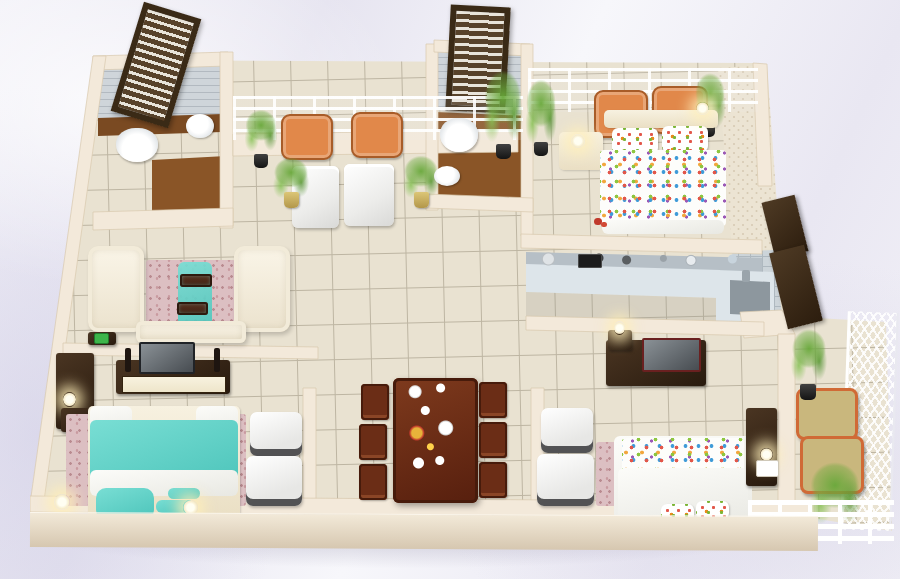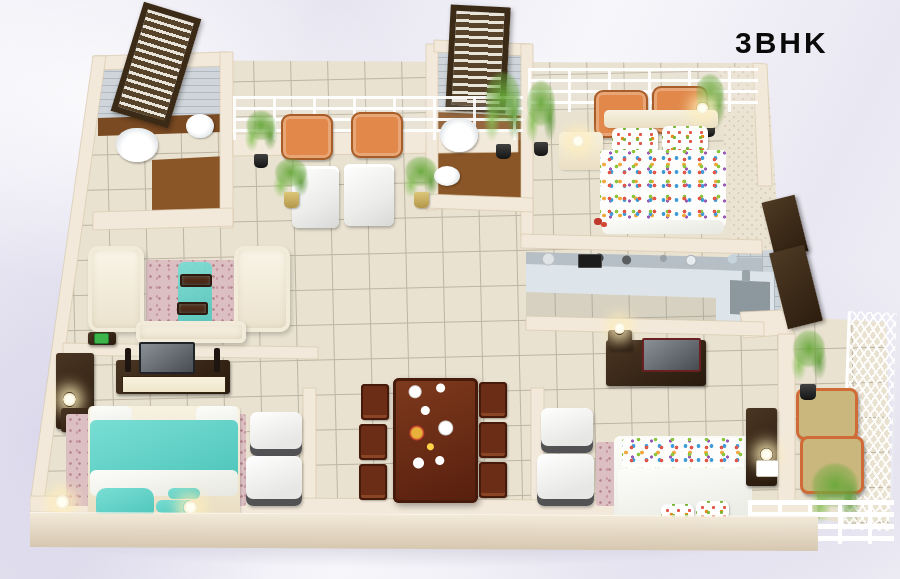--- a/index.html
+++ b/index.html
@@ -101,21 +101,20 @@
   .speaker{background:#1e1510;border-radius:2px}
   .whitebox{background:#fff;border:1px solid #cfc8b8;border-radius:2px}
   .faucet{background:#9aa4ab;border-radius:2px}
 </style>
 </head>
 <body>
 
 <div class="stage">
   <div class="silk"></div>
   <div class="gshadow"></div>
-  <div class="title">3BHK</div>
 
   <div class="plan">
     <svg width="868" height="560" viewBox="0 0 868 560">
       <defs>
         <pattern id="tiles" width="37" height="35" patternUnits="userSpaceOnUse" patternTransform="rotate(-1.3)">
           <rect width="37" height="35" fill="var(--tile,#e9e2d1)"></rect>
           <path d="M0 .5H37M.5 0V35" stroke="var(--grout,#bdb5a2)" stroke-width="1"></path>
         </pattern>
         <pattern id="plank" width="10" height="7" patternUnits="userSpaceOnUse">
           <rect width="10" height="7" fill="#cfd5da"></rect>

